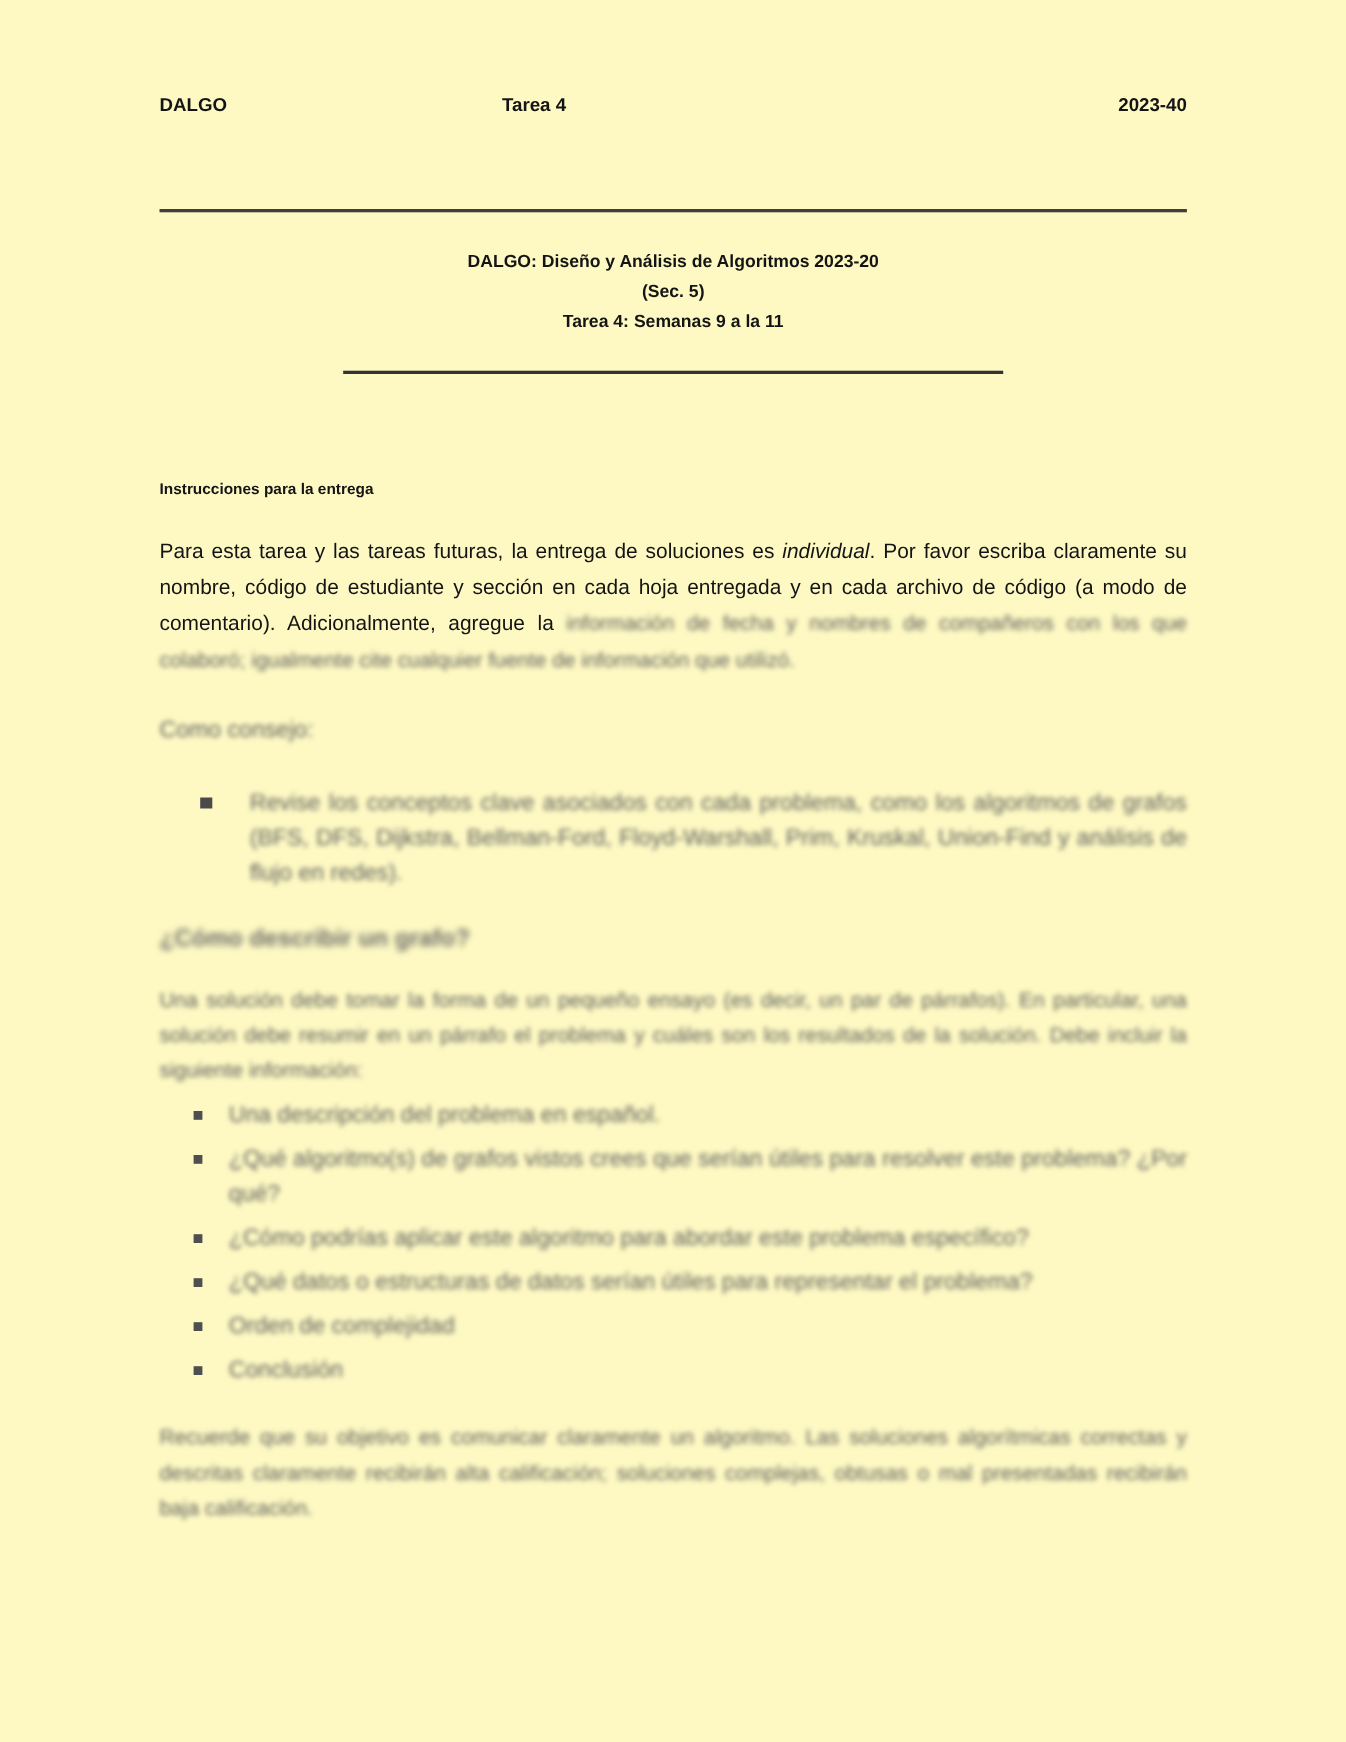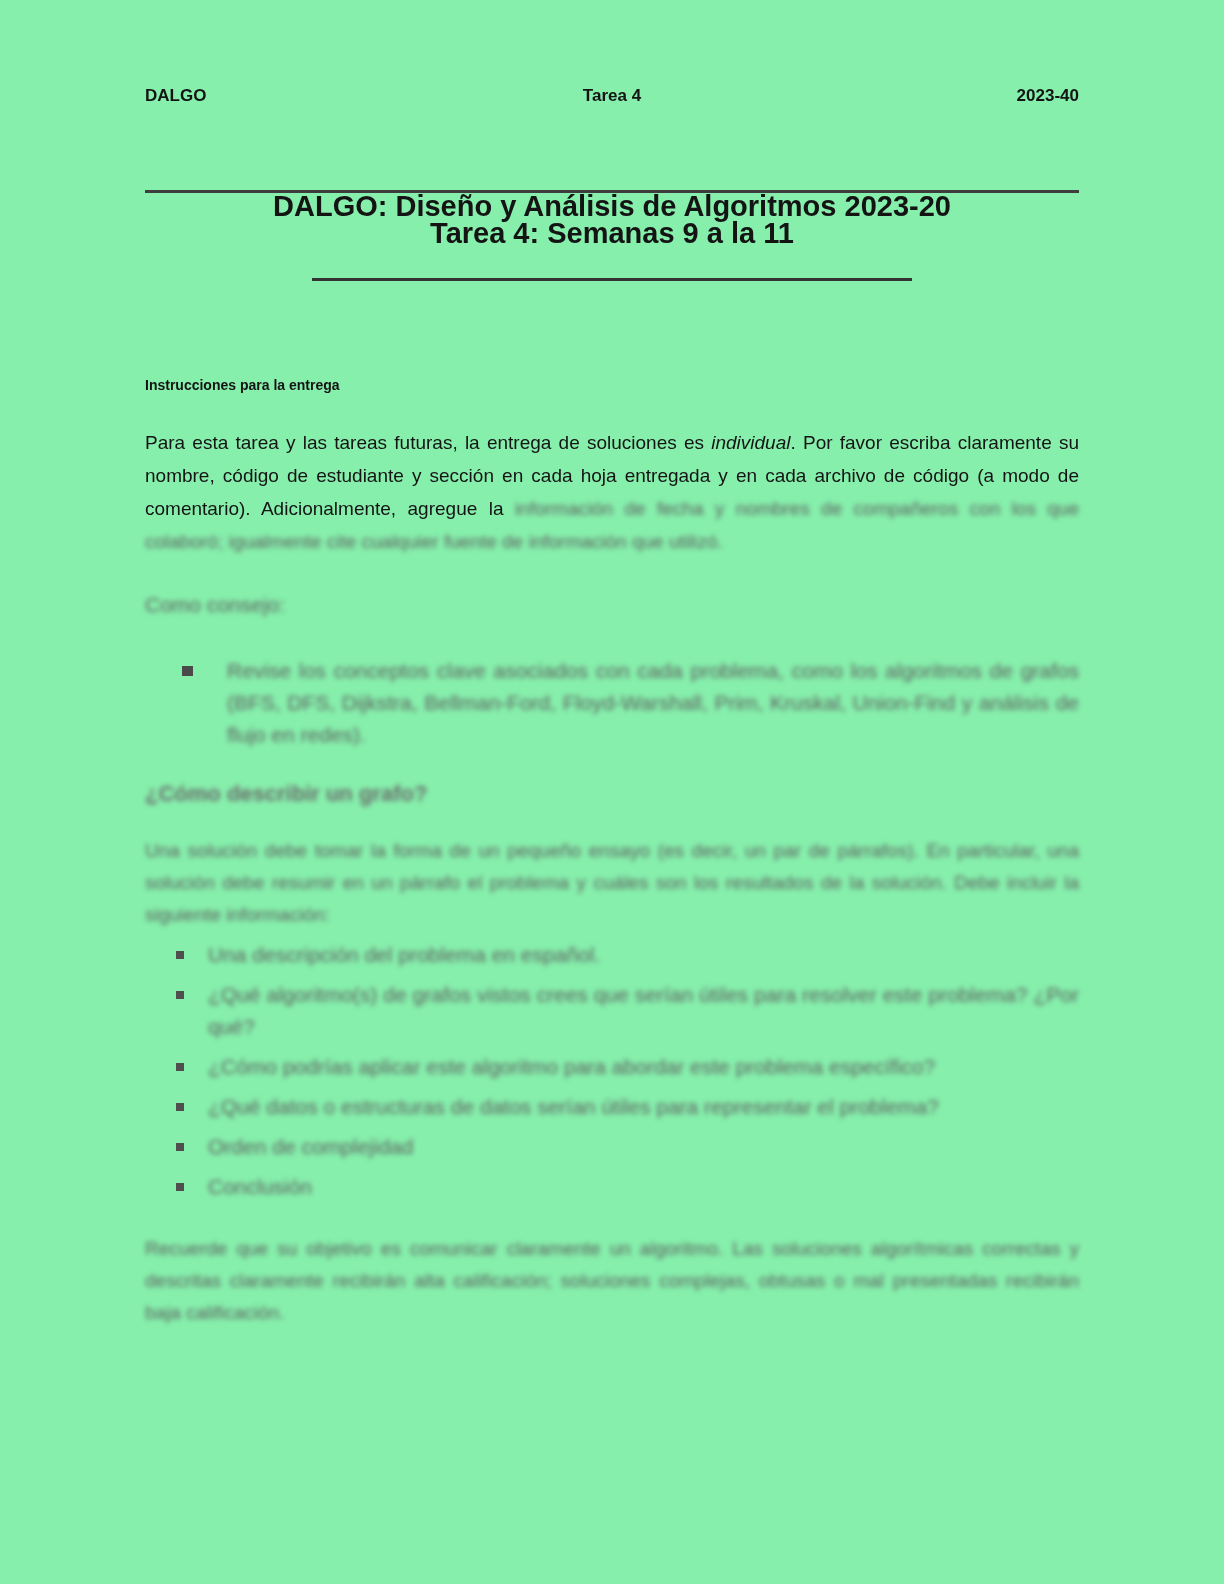--- a/index.html
+++ b/index.html
@@ -5,55 +5,56 @@
   html, body {
     margin: 0;
     padding: 0;
     background: #ffffff;
   }
   .page {
     position: relative;
     width: 1224px;
     height: 1584px;
     margin: 0 auto;
-    background: #86efac;
+    background: #fef9c3;
     box-sizing: border-box;
     padding: 86px 145px 0 145px;
     font-family: "Liberation Sans", sans-serif;
     color: #141414;
     overflow: hidden;
   }
 
   
   .doc-header {
     display: flex;
     align-items: baseline;
     font-size: 17px;
     font-weight: bold;
     line-height: 20px;
   }
   .doc-header .col { flex: 1; }
-  .doc-header .col.center { text-align: center; }
+  .doc-header .col.center { text-align: left; }
   .doc-header .col.right  { text-align: right; }
 
   .rule-1 {
     height: 3px;
     background: #3e3e3e;
     margin-top: 84px;
   }
   .rule-2 {
     height: 3px;
     background: #333333;
     width: 600px;
     margin: 31px auto 0 auto;
   }
 
   .title-block {
+    margin-top: 32px;
     text-align: center;
-    font-size: 29px;
+    font-size: 16px;
     font-weight: bold;
     line-height: 27px;
   }
 
   .section-heading {
     margin: 91px 0 0 0;
     font-size: 14px;
     font-weight: bold;
     line-height: 26px;
   }
@@ -144,20 +145,21 @@
   <div class="doc-header">
     <span class="col">DALGO</span>
     <span class="col center">Tarea 4</span>
     <span class="col right">2023-40</span>
   </div>
 
   <div class="rule-1"></div>
 
   <div class="title-block">
     <div>DALGO: Diseño y Análisis de Algoritmos 2023-20</div>
+    <div>(Sec. 5)</div>
     <div>Tarea 4: Semanas 9 a la 11</div>
   </div>
 
   <div class="rule-2"></div>
 
   <h1 class="section-heading">Instrucciones para la entrega</h1>
 
   <p class="para"><span>Para esta tarea y las tareas futuras, la entrega de soluciones es </span><em>individual</em><span>. Por favor escriba claramente su nombre, código de estudiante y sección en cada hoja entregada y en cada archivo de código (a modo de comentario). Adicionalmente, agregue la </span><span class="blur-text">información de fecha y nombres de compañeros con los que colaboró; igualmente cite cualquier fuente de información que utilizó.</span></p>
 
   <p class="advice-label"><span class="blur-text">Como consejo:</span></p>

